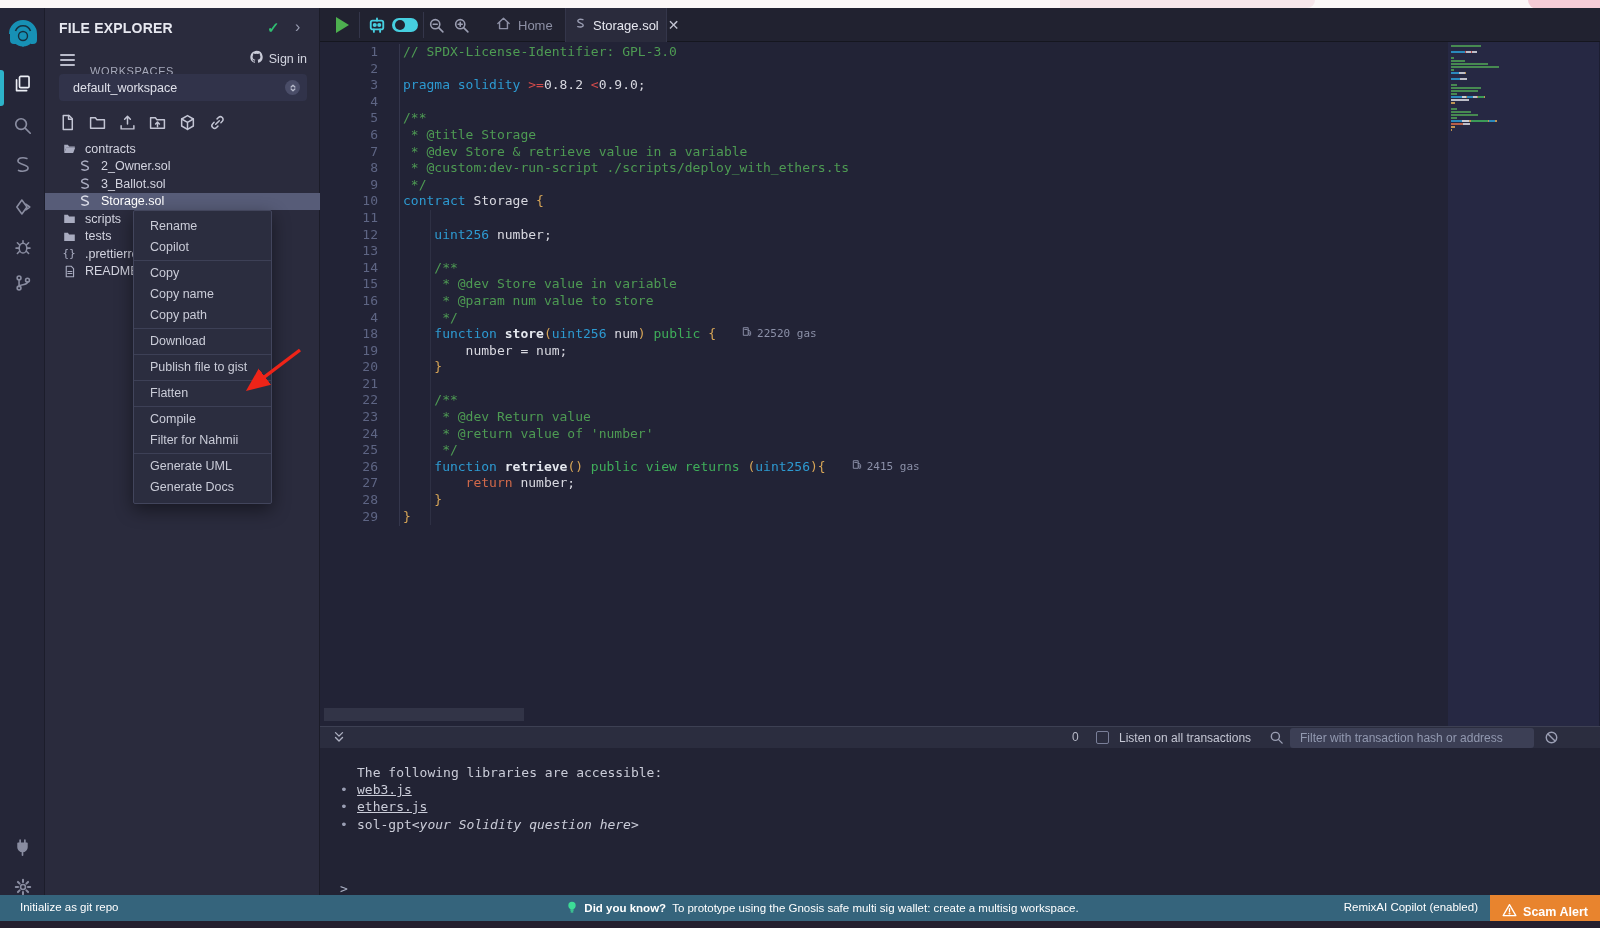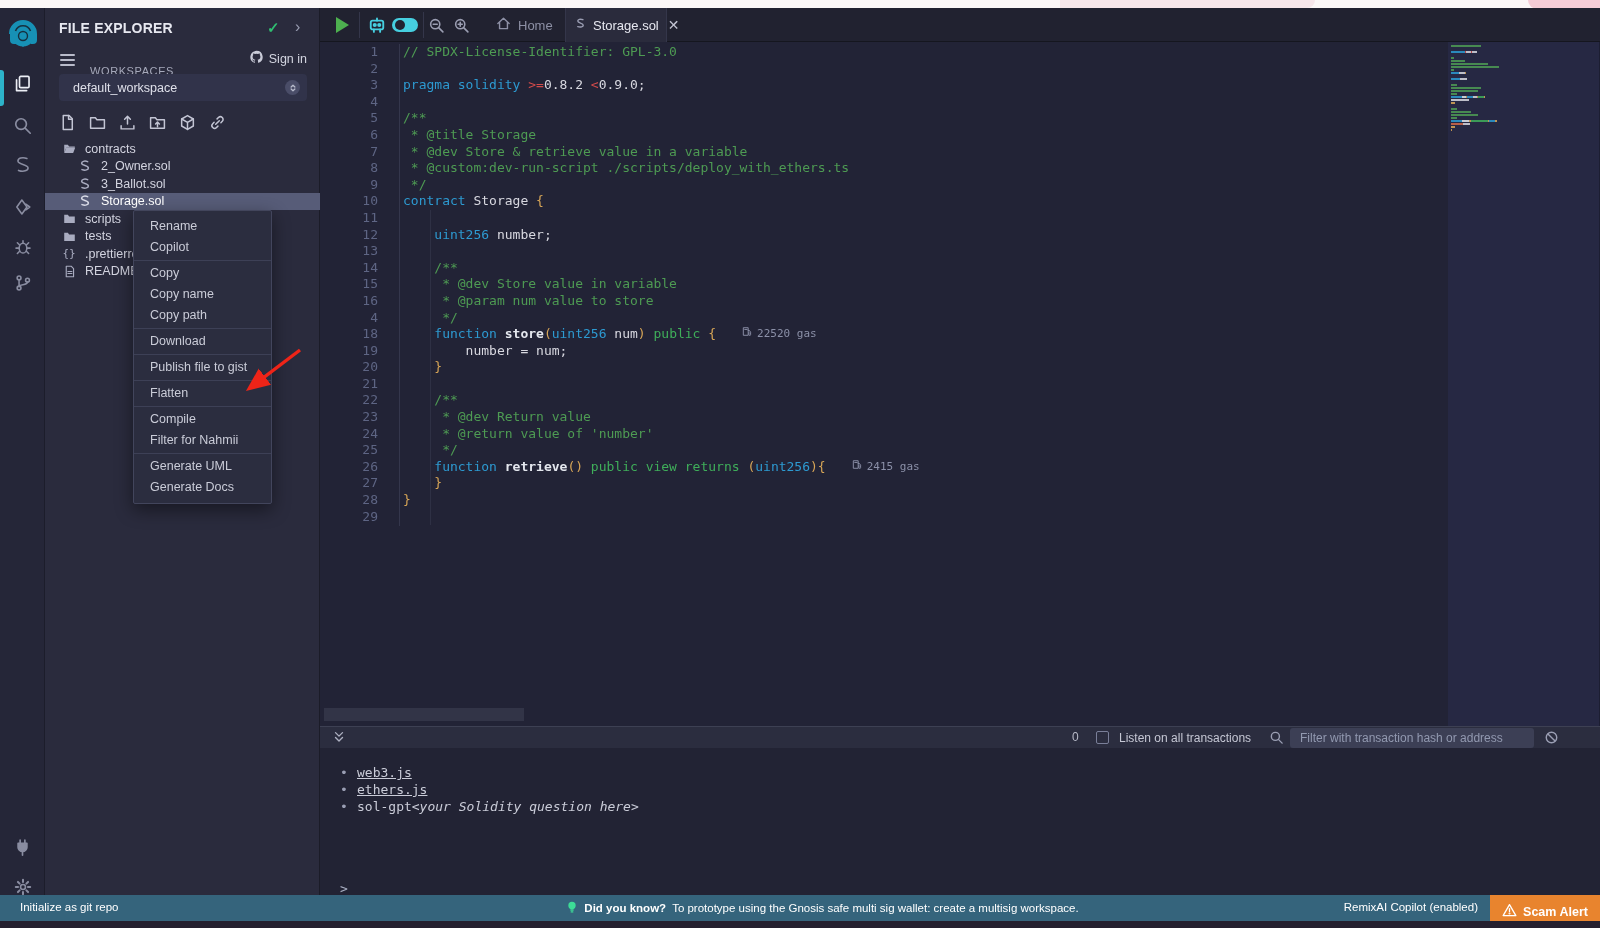--- a/index.html
+++ b/index.html
@@ -430,21 +430,21 @@
         <div>27</div>
         <div>28</div>
         <div>29</div>
       </div>
     <div class="code-lines" id="code-lines"><div class="code-line"><span style="color: rgb(78, 155, 83);">// SPDX-License-Identifier: GPL-3.0</span></div><div class="code-line"></div><div class="code-line"><span style="color: rgb(45, 154, 209);">pragma solidity </span><span style="color: rgb(208, 74, 74);">&gt;=</span><span style="color: rgb(216, 216, 224);">0.8.2 </span><span style="color: rgb(208, 74, 74);">&lt;</span><span style="color: rgb(216, 216, 224);">0.9.0;</span></div><div class="code-line"></div><div class="code-line"><span style="color: rgb(78, 155, 83);">/**</span></div><div class="code-line"><span style="color: rgb(78, 155, 83);"> * @title Storage</span></div><div class="code-line"><span style="color: rgb(78, 155, 83);"> * @dev Store &amp; retrieve value in a variable</span></div><div class="code-line"><span style="color: rgb(78, 155, 83);"> * @custom:dev-run-script ./scripts/deploy_with_ethers.ts</span></div><div class="code-line"><span style="color: rgb(78, 155, 83);"> */</span></div><div class="code-line"><span style="color: rgb(45, 154, 209);">contract </span><span style="color: rgb(216, 216, 224);">Storage </span><span style="color: rgb(216, 166, 87);">{</span></div><div class="code-line"></div><div class="code-line"><span style="color: rgb(45, 154, 209);">    uint256</span><span style="color: rgb(216, 216, 224);"> number;</span></div><div class="code-line"></div><div class="code-line"><span style="color: rgb(78, 155, 83);">    /**</span></div><div class="code-line"><span style="color: rgb(78, 155, 83);">     * @dev Store value in variable</span></div><div class="code-line"><span style="color: rgb(78, 155, 83);">     * @param num value to store</span></div><div class="code-line"><span style="color: rgb(78, 155, 83);">     */</span></div><div class="code-line"><span style="color: rgb(45, 154, 209);">    function </span><span style="color: rgb(228, 231, 238); font-weight: 700;">store</span><span style="color: rgb(216, 166, 87);">(</span><span style="color: rgb(45, 154, 209);">uint256</span><span style="color: rgb(216, 216, 224);"> num</span><span style="color: rgb(216, 166, 87);">)</span><span style="color: rgb(63, 174, 90);"> public </span><span style="color: rgb(216, 166, 87);">{</span><span class="gas-badge"><span style="color:#8b90a8"><svg width="11" height="11" viewBox="0 0 16 16" fill="none" stroke="currentColor" stroke-width="1.4" stroke-linecap="round" stroke-linejoin="round">
                 <rect x="2.5" y="2.5" width="6.5" height="11"></rect>
                 <path d="M4 5h3.5M9 6.5h1.8L12.5 9v3.5a1.2 1.2 0 0 1-2.4 0V9.5"></path>
               </svg></span><span>22520 gas</span></span></div><div class="code-line"><span style="color: rgb(216, 216, 224);">        number = num;</span></div><div class="code-line"><span style="color: rgb(216, 166, 87);">    }</span></div><div class="code-line"></div><div class="code-line"><span style="color: rgb(78, 155, 83);">    /**</span></div><div class="code-line"><span style="color: rgb(78, 155, 83);">     * @dev Return value</span></div><div class="code-line"><span style="color: rgb(78, 155, 83);">     * @return value of 'number'</span></div><div class="code-line"><span style="color: rgb(78, 155, 83);">     */</span></div><div class="code-line"><span style="color: rgb(45, 154, 209);">    function </span><span style="color: rgb(228, 231, 238); font-weight: 700;">retrieve</span><span style="color: rgb(216, 166, 87);">()</span><span style="color: rgb(63, 174, 90);"> public view returns </span><span style="color: rgb(216, 166, 87);">(</span><span style="color: rgb(45, 154, 209);">uint256</span><span style="color: rgb(216, 166, 87);">){</span><span class="gas-badge"><span style="color:#8b90a8"><svg width="11" height="11" viewBox="0 0 16 16" fill="none" stroke="currentColor" stroke-width="1.4" stroke-linecap="round" stroke-linejoin="round">
                 <rect x="2.5" y="2.5" width="6.5" height="11"></rect>
                 <path d="M4 5h3.5M9 6.5h1.8L12.5 9v3.5a1.2 1.2 0 0 1-2.4 0V9.5"></path>
-              </svg></span><span>2415 gas</span></span></div><div class="code-line"><span style="color: rgb(216, 166, 87);">    }</span></div><div class="code-line"><span style="color: rgb(216, 166, 87);">}</span></div></div>
+              </svg></span><span>2415 gas</span></span></div><div class="code-line"><span style="color: rgb(209, 105, 74);">        return</span><span style="color: rgb(216, 216, 224);"> number;</span></div><div class="code-line"><span style="color: rgb(216, 166, 87);">    }</span></div><div class="code-line"><span style="color: rgb(216, 166, 87);">}</span></div></div>
     <div class="minimap-strip"></div>
     <div class="minimap" id="minimap">
         <div class="mm-line">
           <span style="width: 29.75px; background: rgb(78, 155, 83);"></span>
         </div>
         <div class="mm-line"></div>
         <div class="mm-line">
           <span style="width: 13.6px; background: rgb(45, 154, 209);"></span>
           <span style="width: 1.7px; background: rgb(208, 74, 74);"></span>
           <span style="width: 5.1px; background: rgb(216, 216, 224);"></span>
@@ -561,20 +561,21 @@
     <div class="term-ban">
       <svg width="15" height="15" viewBox="0 0 16 16" fill="none" stroke="currentColor" stroke-width="1.5">
           <circle cx="8" cy="8" r="5.6"></circle>
           <path d="M4.2 4.2l7.6 7.6"></path>
         </svg>
     </div>
   </div>
 
   <div class="term-body">
     <div class="term-content">
+      <div class="term-intro">The following libraries are accessible:</div>
       <div id="term-libs">
           <div class="term-li">
             <span class="bullet">•</span>
             <span class="lib">web3.js</span>
           </div>
           <div class="term-li">
             <span class="bullet">•</span>
             <span class="lib">ethers.js</span>
           </div>
           <div class="term-li">

